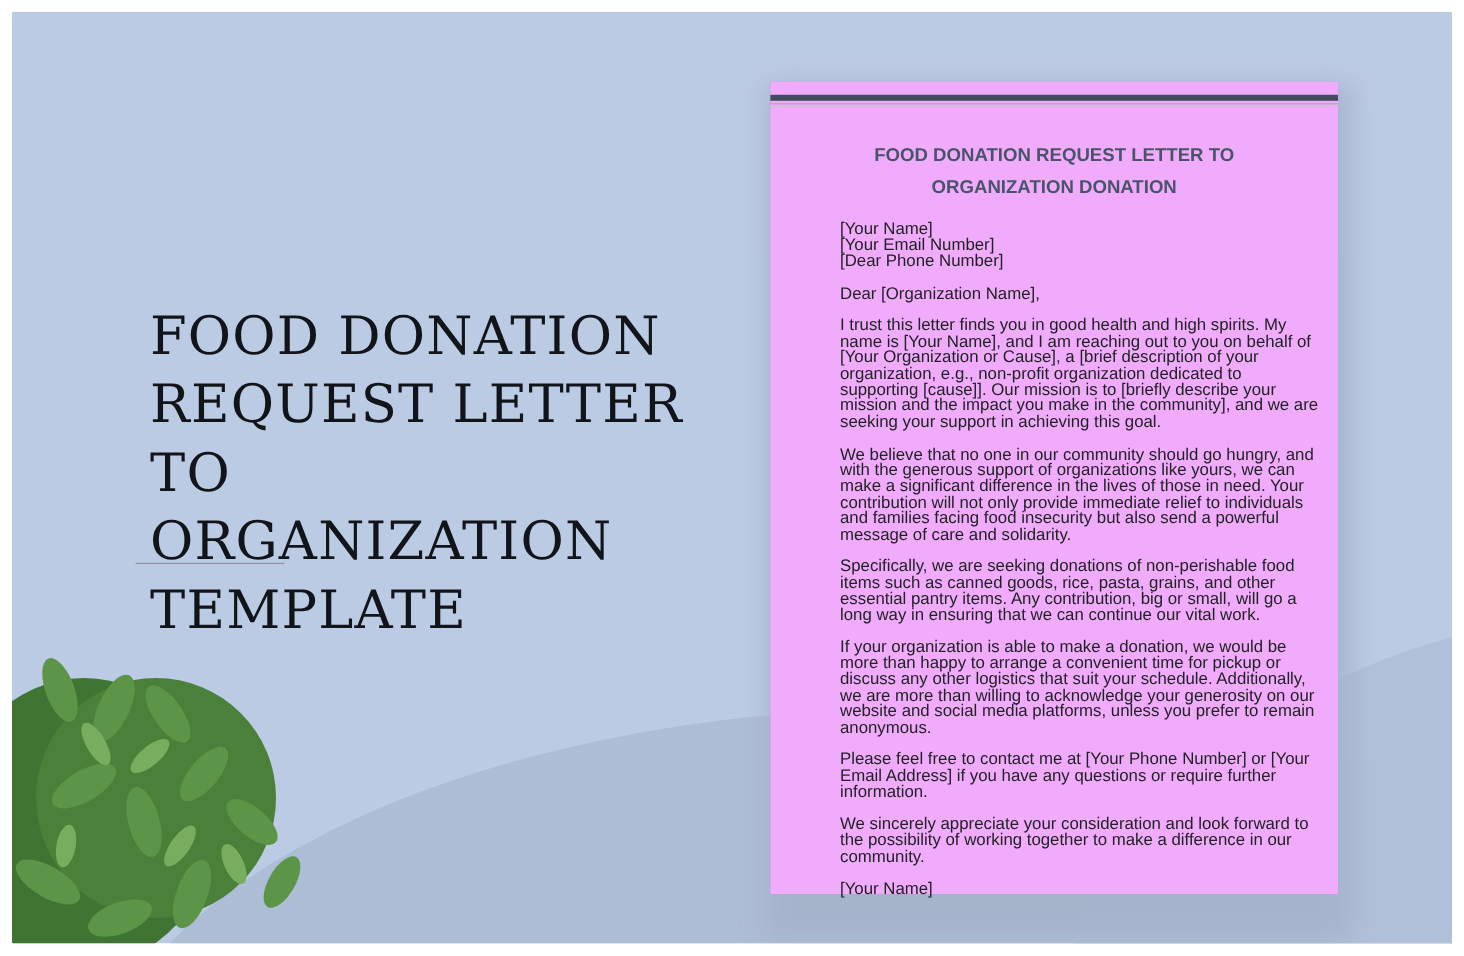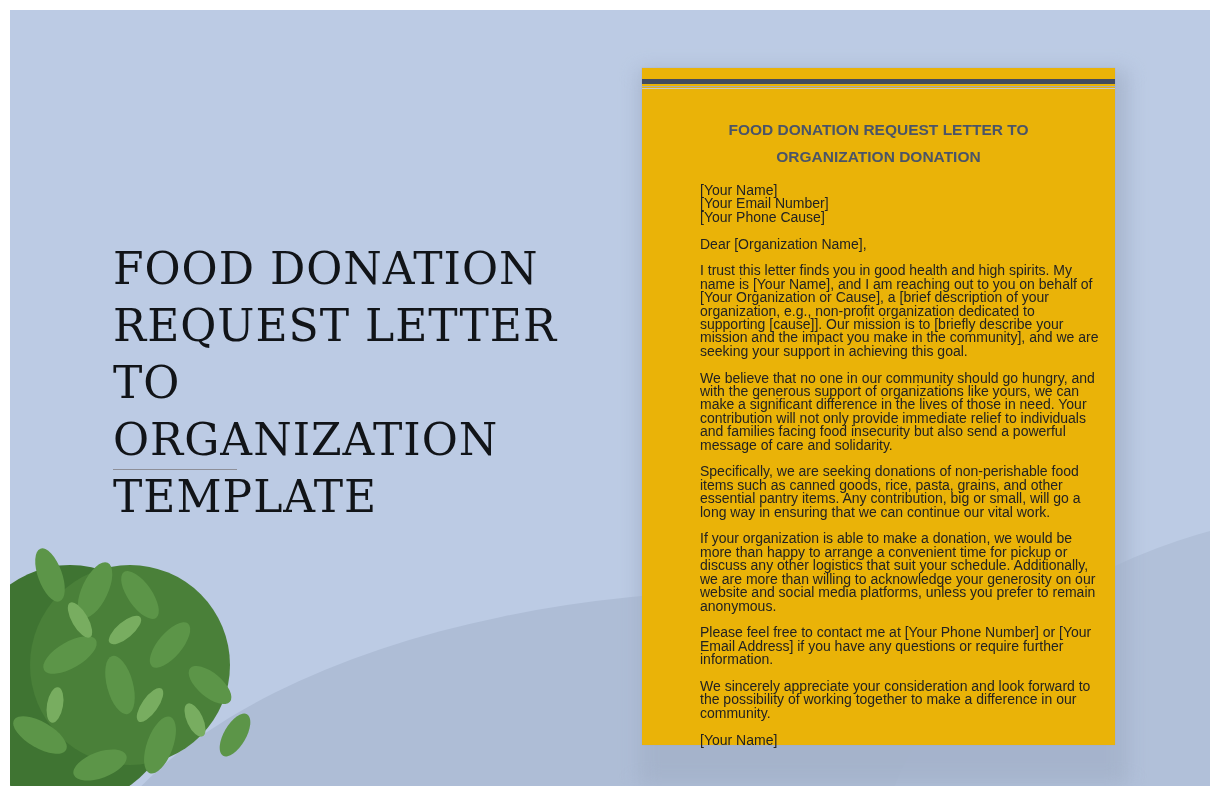--- a/index.html
+++ b/index.html
@@ -13,35 +13,35 @@
     border-radius: 50%; background: #aebdd6;
   }
   .hill-right {
     position: absolute; left: 860px; top: 500px; width: 1000px; height: 800px;
     border-radius: 50%; background: #b1c0d9;
   }
   .left-title {
     position: absolute; left: 103px; top: 230px; width: 520px;
     font-family: "DejaVu Serif", serif; font-weight: normal;
     font-size: 44px; line-height: 57px; color: #111418; letter-spacing: 1px;
-    margin: 0;
+    margin: 12px;
   }
   .title-rule {
     position: absolute; left: 103px; top: 459px; width: 124px; height: 1px; background: #8d8f98;
   }
   .plant {
     position: absolute; left: 0; top: 525px; width: 260px; height: 260px;
   }
   .paper-shadow {
     position: absolute; left: 628px; top: 60px; width: 490px; height: 715px;
     background: #a3b1c9; filter: blur(10px); opacity: 0.8;
   }
   .paper {
     position: absolute; left: 632px; top: 58px; width: 473px; height: 677px;
-    background: #eab308; box-shadow: 0 0 1px #9aa8bf;
+    background: #f0abfc; box-shadow: 0 0 1px #9aa8bf;
   }
   .stripe-dark { position: absolute; left: 0; top: 11px; width: 100%; height: 5px; background: #434c60; }
   .stripe-l1 { position: absolute; left: 0; top: 18px; width: 100%; height: 1px; background: #a7abb4; }
   .stripe-l2 { position: absolute; left: 0; top: 20px; width: 100%; height: 1px; background: #c4c7cd; }
   .doc-title {
     position: absolute; left: 0; top: 48px; width: 100%; text-align: center; margin: 0;
     font-family: "Liberation Sans", sans-serif; font-weight: bold; font-size: 15.5px;
     line-height: 27px; color: #4a5468;
   }
   .doc-body {
@@ -101,21 +101,21 @@
 
     <h2 class="doc-title">
       <span style="display:block">FOOD DONATION REQUEST LETTER TO</span>
       <span style="display:block">ORGANIZATION DONATION</span>
     </h2>
 
     <div class="doc-body">
       <p>
         <span class="line">[Your Name]</span>
         <span class="line">[Your Email Number]</span>
-        <span class="line">[Your Phone Cause]</span>
+        <span class="line">[Dear Phone Number]</span>
       </p>
       <p>Dear [Organization Name],</p>
       <p>I trust this letter finds you in good health and high spirits. My name is [Your Name], and I am reaching out to you on behalf of [Your Organization or Cause], a [brief description of your organization, e.g., non-profit organization dedicated to supporting [cause]]. Our mission is to [briefly describe your mission and the impact you make in the community], and we are seeking your support in achieving this goal.</p>
       <p>We believe that no one in our community should go hungry, and with the generous support of organizations like yours, we can make a significant difference in the lives of those in need. Your contribution will not only provide immediate relief to individuals and families facing food insecurity but also send a powerful message of care and solidarity.</p>
       <p>Specifically, we are seeking donations of non-perishable food items such as canned goods, rice, pasta, grains, and other essential pantry items. Any contribution, big or small, will go a long way in ensuring that we can continue our vital work.</p>
       <p>If your organization is able to make a donation, we would be more than happy to arrange a convenient time for pickup or discuss any other logistics that suit your schedule. Additionally, we are more than willing to acknowledge your generosity on our website and social media platforms, unless you prefer to remain anonymous.</p>
       <p>Please feel free to contact me at [Your Phone Number] or [Your Email Address] if you have any questions or require further information.</p>
       <p>We sincerely appreciate your consideration and look forward to the possibility of working together to make a difference in our community.</p>
       <p>[Your Name]</p>
     </div>

